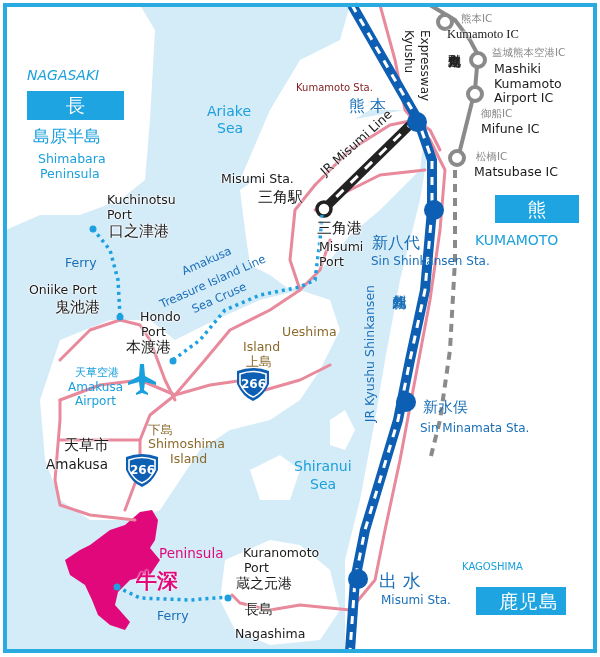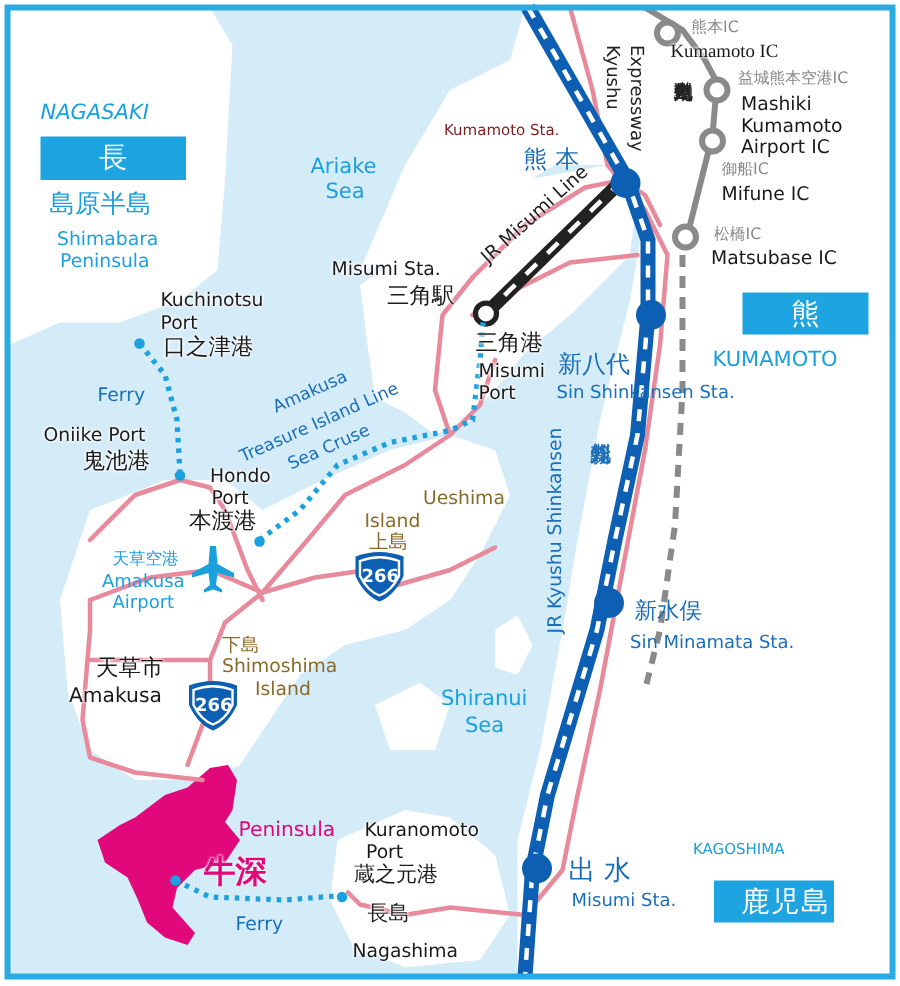--- a/index.html
+++ b/index.html
@@ -106,21 +106,21 @@
 </svg>
 
 <div class="lbl" style="left:241px;top:378px;color:#fff;font-size:12px;font-weight:bold;">266</div>
 <div class="lbl" style="left:130px;top:464px;color:#fff;font-size:12px;font-weight:bold;">266</div>
 
 <div class="lbl blue" style="left:27px;top:68px;font-size:14px;font-style:italic;">NAGASAKI</div>
 <div class="boxlbl" style="left:27px;top:91px;width:97px;height:29px;line-height:29px;">長 崎</div>
 <div class="boxlbl" style="left:495px;top:195px;width:84px;height:28px;line-height:28px;">熊 本</div>
 <div class="lbl blue" style="left:475px;top:233px;font-size:14px;">KUMAMOTO</div>
 <div class="lbl blue" style="left:462px;top:562px;font-size:10px;">KAGOSHIMA</div>
-<div class="boxlbl" style="left:476px;top:587px;width:80px;height:28px;line-height:28px;letter-spacing:1px;padding-left:16px;">鹿児島</div>
+<div class="boxlbl" style="left:476px;top:587px;width:90px;height:28px;line-height:28px;letter-spacing:1px;padding-left:16px;">鹿児島</div>
 
 <div class="lbl blue" style="left:33px;top:128px;font-size:17px;">島原半島</div>
 <div class="lbl blue" style="left:38px;top:152px;font-size:12.5px;">Shimabara</div>
 <div class="lbl blue" style="left:40px;top:167px;font-size:12.5px;">Peninsula</div>
 
 <div class="lbl blue" style="left:207px;top:104px;font-size:14px;">Ariake</div>
 <div class="lbl blue" style="left:217px;top:121px;font-size:14px;">Sea</div>
 <div class="lbl blue" style="left:294px;top:459px;font-size:14px;">Shiranui</div>
 <div class="lbl blue" style="left:310px;top:477px;font-size:14px;">Sea</div>
 

